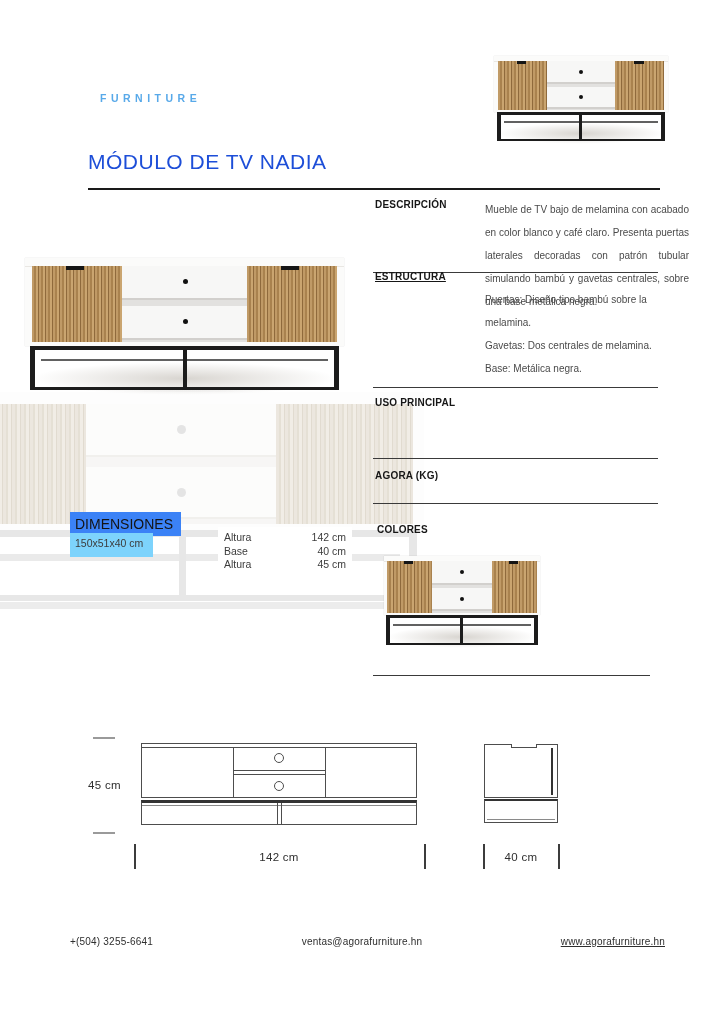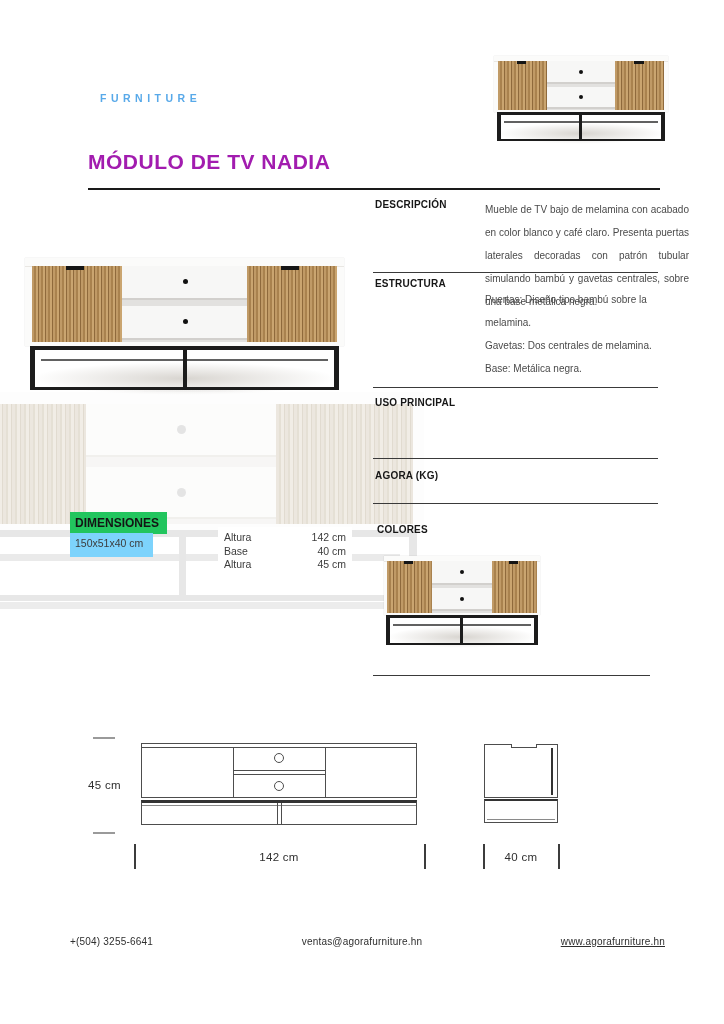--- a/index.html
+++ b/index.html
@@ -6,32 +6,32 @@
   .page{position:relative;width:724px;height:1024px;margin:0 auto;background:#ffffff;
         overflow:hidden;font-family:"Liberation Sans",sans-serif;color:#222;}
 
   
   .brand-name{position:absolute;left:76px;top:48px;font-family:"Liberation Serif",serif;
               font-weight:bold;font-size:31px;letter-spacing:7px;color:#1e2c4e;}
   .brand-tagline{position:absolute;left:100px;top:92px;font-size:10.5px;font-weight:bold;
                  letter-spacing:4.5px;color:#58a9e9;}
 
   
-  .page-title{position:absolute;left:88px;top:150px;font-size:21px;font-weight:700;
-              letter-spacing:.5px;color:#a21caf;}
+  .page-title{position:absolute;left:88px;top:150px;font-size:21px;font-weight:400;
+              letter-spacing:.5px;color:#1d4ed8;}
   .title-rule{position:absolute;left:88px;top:188px;width:572px;height:2px;background:#1a1a1a;}
 
   
   .sec-label{position:absolute;font-size:10px;font-weight:bold;color:#161616;letter-spacing:.2px;z-index:3;}
   .sec-text{position:absolute;font-size:10px;line-height:23px;color:#4a4a4a;z-index:3;margin-left:28px;}
   .rule{position:absolute;height:1px;background:#3a3a3a;z-index:3;}
 
   
-  .dim-label{position:absolute;left:70px;top:512px;font-size:12px;font-weight:bold;color:#141414;
-             background:#22c55e;padding:4px 8px 4px 5px;z-index:3;}
+  .dim-label{position:absolute;left:70px;top:512px;font-size:14px;font-weight:normal;color:#141414;
+             background:#3b82f6;padding:4px 8px 4px 5px;z-index:3;}
   .dim-summary{position:absolute;left:70px;top:533px;font-size:10.5px;color:#3c3c3c;
                background:#7dd3fc;padding:4px 10px 8px 5px;z-index:3;}
   .dim-table{position:absolute;left:218px;top:527px;width:122px;background:#fff;
              padding:4px 6px 6px 6px;z-index:3;font-size:10.5px;color:#3c3c3c;}
   .dim-row{display:flex;justify-content:space-between;line-height:13.5px;}
 
   
   .cabinet{position:absolute;z-index:2;}
   .cab-body{position:absolute;left:0;top:0;right:0;height:64%;background:#fbfbfa;
             box-shadow:0 0 1px rgba(0,0,0,.2);}
@@ -175,21 +175,21 @@
       <div class="cab-base">
         <div class="cab-backbar"></div>
         <div class="cab-post"></div>
       </div>
     </div>
 
   <div class="sec-label" style="left:375px;top:199px;">DESCRIPCIÓN</div>
   <div class="sec-text" style="left:457px;top:198px;width:204px;text-align:justify;">Mueble de TV bajo de melamina con acabado en color blanco y café claro. Presenta puertas laterales decoradas con patrón tubular simulando bambú y gavetas centrales, sobre una base metálica negra.</div>
   <div class="rule" style="left:373px;top:272px;width:285px;"></div>
 
-  <div class="sec-label" style="left:375px;top:278px;">ESTRUCTURA</div>
+  <div class="sec-label" style="left:375px;top:271px;text-decoration:underline;">ESTRUCTURA</div>
   <div class="sec-text" style="left:457px;top:288px;width:196px;">
     <div>Puertas: Diseño tipo bambú sobre la melamina.</div>
     <div>Gavetas: Dos centrales de melamina.</div>
     <div>Base: Metálica negra.</div>
   </div>
   <div class="rule" style="left:373px;top:387px;width:285px;"></div>
 
   <div class="sec-label" style="left:375px;top:397px;">USO PRINCIPAL</div>
   <div class="rule" style="left:373px;top:458px;width:285px;"></div>
 

